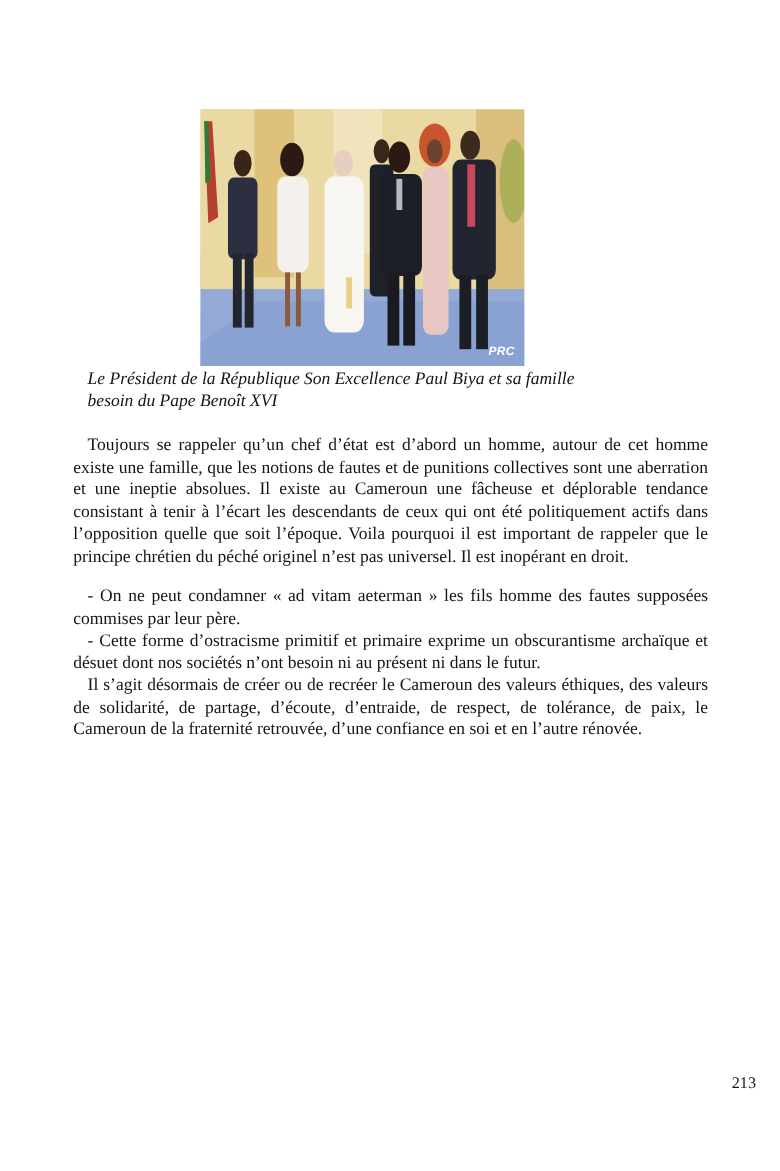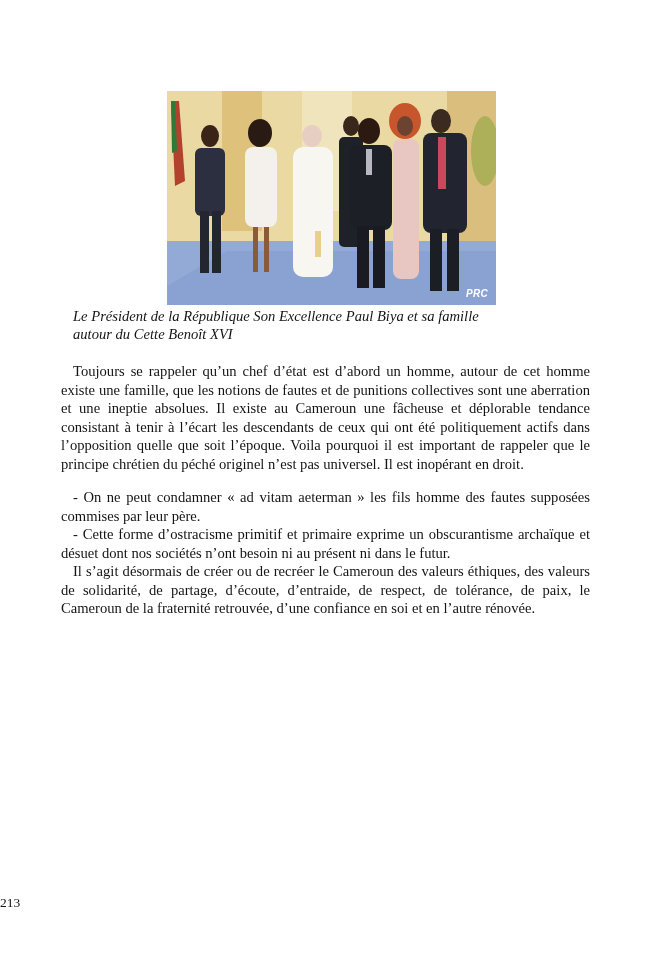--- a/index.html
+++ b/index.html
@@ -19,21 +19,21 @@
       position: absolute;
       left: 0; top: 0;
       width: 650px; height: 976px;
       background: #fff;
     }
     
     .photo {
       position: absolute;
       left: 167px;
       top: 91px;
-      width: 329px;
+      width: 270px;
       height: 214px;
       overflow: hidden;
       background: linear-gradient(180deg, #e9d79c 0%, #e6cf8a 35%, #dcc78e 60%, #9fb1d2 80%, #8ea6d4 100%);
     }
     .photo svg { display: block; width: 100%; height: 100%; }
     .photo-credit {
       position: absolute;
       right: 8px;
       bottom: 6px;
       font-family: "Liberation Sans", sans-serif;
@@ -69,21 +69,21 @@
       margin: 0;
       text-indent: 12px;
     }
     .body-text p.gap-after { margin-bottom: 15px; }
     
     .page-number {
       position: absolute;
       left: 0;
       width: 630px;
       top: 895px;
-      text-align: left;
+      text-align: right;
       font-size: 13.5px;
     }
   </style>
 </head>
 <body>
 
 <div class="page">
 
   <div class="photo" title="Photographie de groupe : le Président Paul Biya et sa famille avec le Pape Benoît XVI">
     <svg viewBox="0 0 329 214" preserveAspectRatio="none">
@@ -132,21 +132,21 @@
       <rect x="263" y="138" width="12" height="62" fill="#1c1e26"></rect>
       <rect x="280" y="138" width="12" height="62" fill="#1c1e26"></rect>
 
       <ellipse cx="318" cy="60" rx="14" ry="35" fill="#9aa84a" opacity="0.7"></ellipse>
     </svg>
     <span class="photo-credit">PRC</span>
   </div>
 
   <div class="caption">
     <span>Le Président de la République Son Excellence Paul Biya et sa famille</span>
-    <span>autour du Cette Benoît XVI</span>
+    <span>besoin du Pape Benoît XVI</span>
   </div>
 
   <div class="body-text">
     <p class="gap-after">Toujours se rappeler qu’un chef d’état est d’abord un homme, autour de cet homme existe une famille, que les notions de fautes et de punitions collectives sont une aberration et une ineptie absolues. Il existe au Cameroun une fâcheuse et déplorable tendance consistant à tenir à l’écart les descendants de ceux qui ont été politiquement actifs dans l’opposition quelle que soit l’époque. Voila pourquoi il est important de rappeler que le principe chrétien du péché originel n’est pas universel. Il est inopérant en droit.</p>
     <p>- On ne peut condamner « ad vitam aeterman » les fils homme des fautes supposées commises par leur père.</p>
     <p>- Cette forme d’ostracisme primitif et primaire exprime un obscurantisme archaïque et désuet dont nos sociétés n’ont besoin ni au présent ni dans le futur.</p>
     <p>Il s’agit désormais de créer ou de recréer le Cameroun des valeurs éthiques, des valeurs de solidarité, de partage, d’écoute, d’entraide, de respect, de tolérance, de paix, le Cameroun de la fraternité retrouvée, d’une confiance en soi et en l’autre rénovée.</p>
   </div>
 
   <div class="page-number">213</div>

